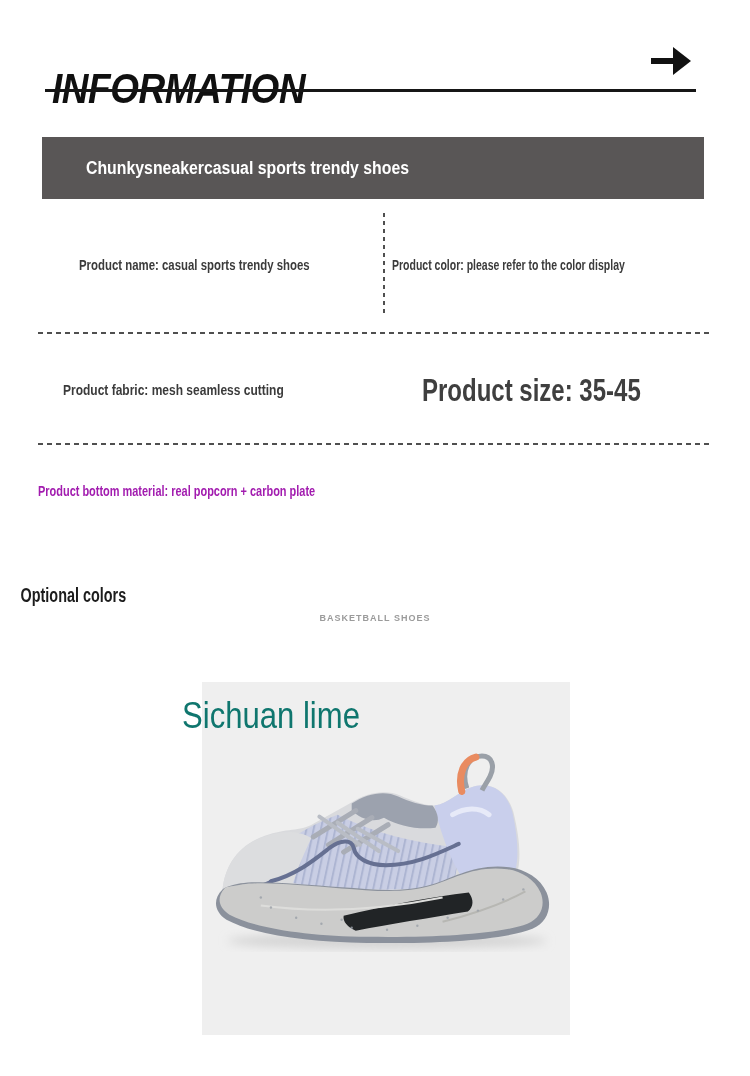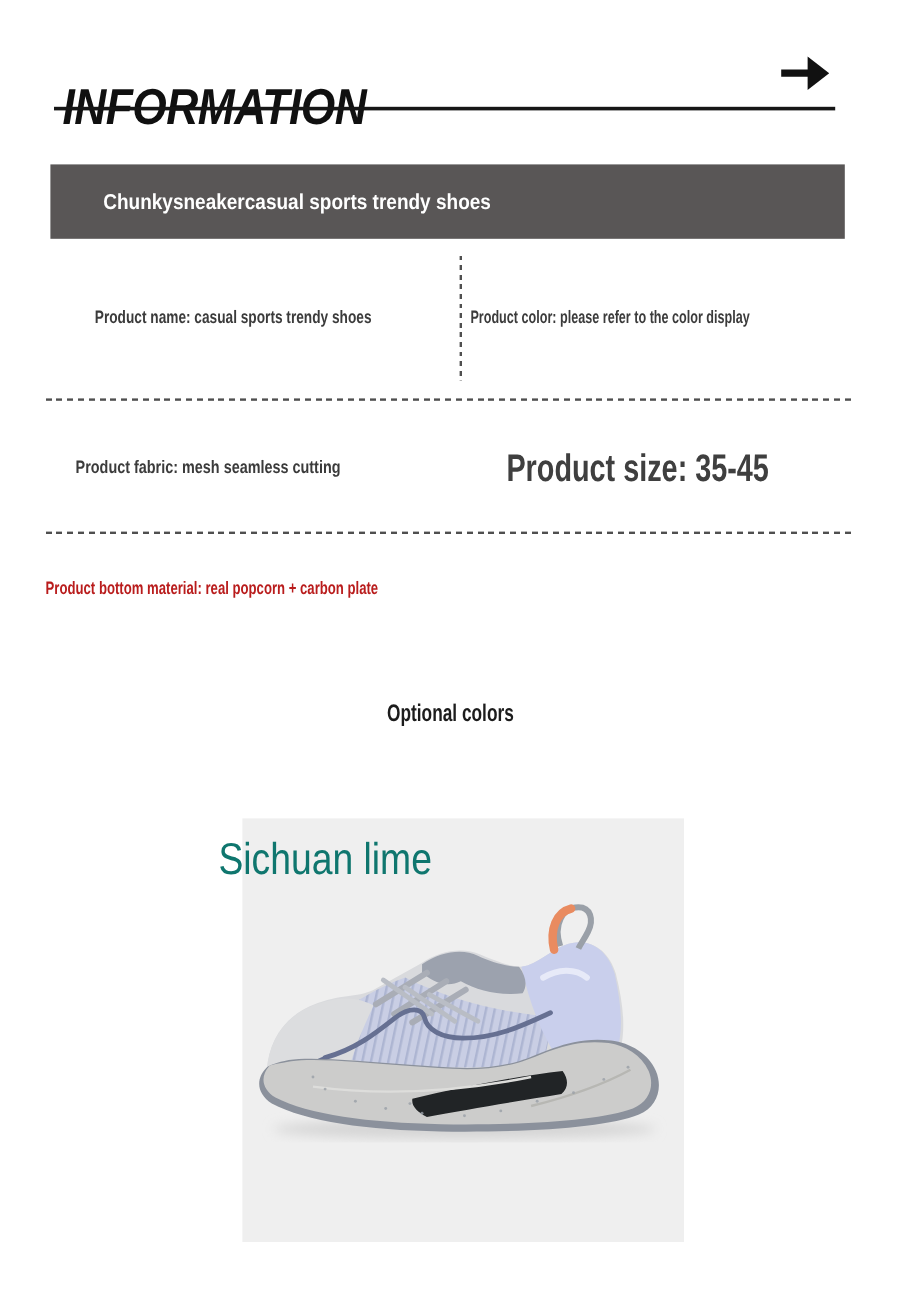--- a/index.html
+++ b/index.html
@@ -23,23 +23,23 @@
     background:repeating-linear-gradient(180deg,#4f4f4f 0 4px,transparent 4px 8px);}
   .hdash{height:2px;width:675px;left:38px;
     background:repeating-linear-gradient(90deg,#4f4f4f 0 5px,transparent 5px 9px);}
   .hdash1{top:332px;} .hdash2{top:443px;}
   
   .spec{font-weight:bold;color:#3b3b3b;font-size:15px;line-height:20px;}
   .spec-name{left:79px;top:255px;}
   .spec-color{left:392px;top:255px;}
   .spec-fabric{left:63px;top:380px;text-align:right;}
   .spec-size{left:422px;top:372px;font-size:32px;line-height:37px;color:#3f3f3f;font-weight:bold;}
-  .spec-bottom{left:38px;top:481px;font-size:15px;line-height:19px;font-weight:bold;color:#b91c1c;}
+  .spec-bottom{left:38px;top:481px;font-size:15px;line-height:19px;font-weight:bold;color:#a21caf;}
   
-  .opt-title{left:0;top:583px;width:750px;text-align:center;font-size:20px;line-height:24px;
+  .opt-title{left:0;top:583px;width:750px;font-size:20px;line-height:24px;
     font-weight:bold;color:#1c1c1c;}
   .opt-sub{left:0;top:613px;width:750px;text-align:center;font-size:9px;letter-spacing:1px;
     color:#9b9b9b;font-weight:bold;}
   
   .photo-box{left:202px;top:682px;width:368px;height:353px;background:#efefef;}
   .variant-label{left:158px;top:695px;font-size:37px;line-height:42px;font-weight:normal;color:#0f766e;z-index:3;margin-left:24px;}
   .shoe{left:200px;top:746px;width:364px;height:206px;z-index:2;}
 </style>
 </head>
 <body>
@@ -68,20 +68,21 @@
   <div class="abs hdash hdash1"></div>
 
   <div class="abs spec spec-fabric"><span class="cx" style="--sx:.80">Product fabric: mesh seamless cutting</span></div>
   <div class="abs spec-size"><span class="cx" style="--sx:.75">Product size: 35-45</span></div>
 
   <div class="abs hdash hdash2"></div>
 
   <div class="abs spec-bottom"><span class="cx" style="--sx:.73">Product bottom material: real popcorn + carbon plate</span></div>
 
   <div class="abs opt-title"><span class="cx cx-c" style="--sx:.72">Optional colors</span></div>
+  <div class="abs opt-sub">BASKETBALL SHOES</div>
 
   <div class="abs photo-box"></div>
   <div class="abs variant-label"><span class="cx" style="--sx:.84">Sichuan lime</span></div>
 
   <div class="abs shoe">
     <svg width="364" height="206" viewBox="0 0 360 204">
       <defs>
         <pattern id="mesh" width="7" height="7" patternUnits="userSpaceOnUse" patternTransform="rotate(12)">
           <rect width="7" height="7" fill="#c9cee4"></rect>
           <path d="M1,0 L1,7" stroke="#adb5d2" stroke-width="2"></path>

